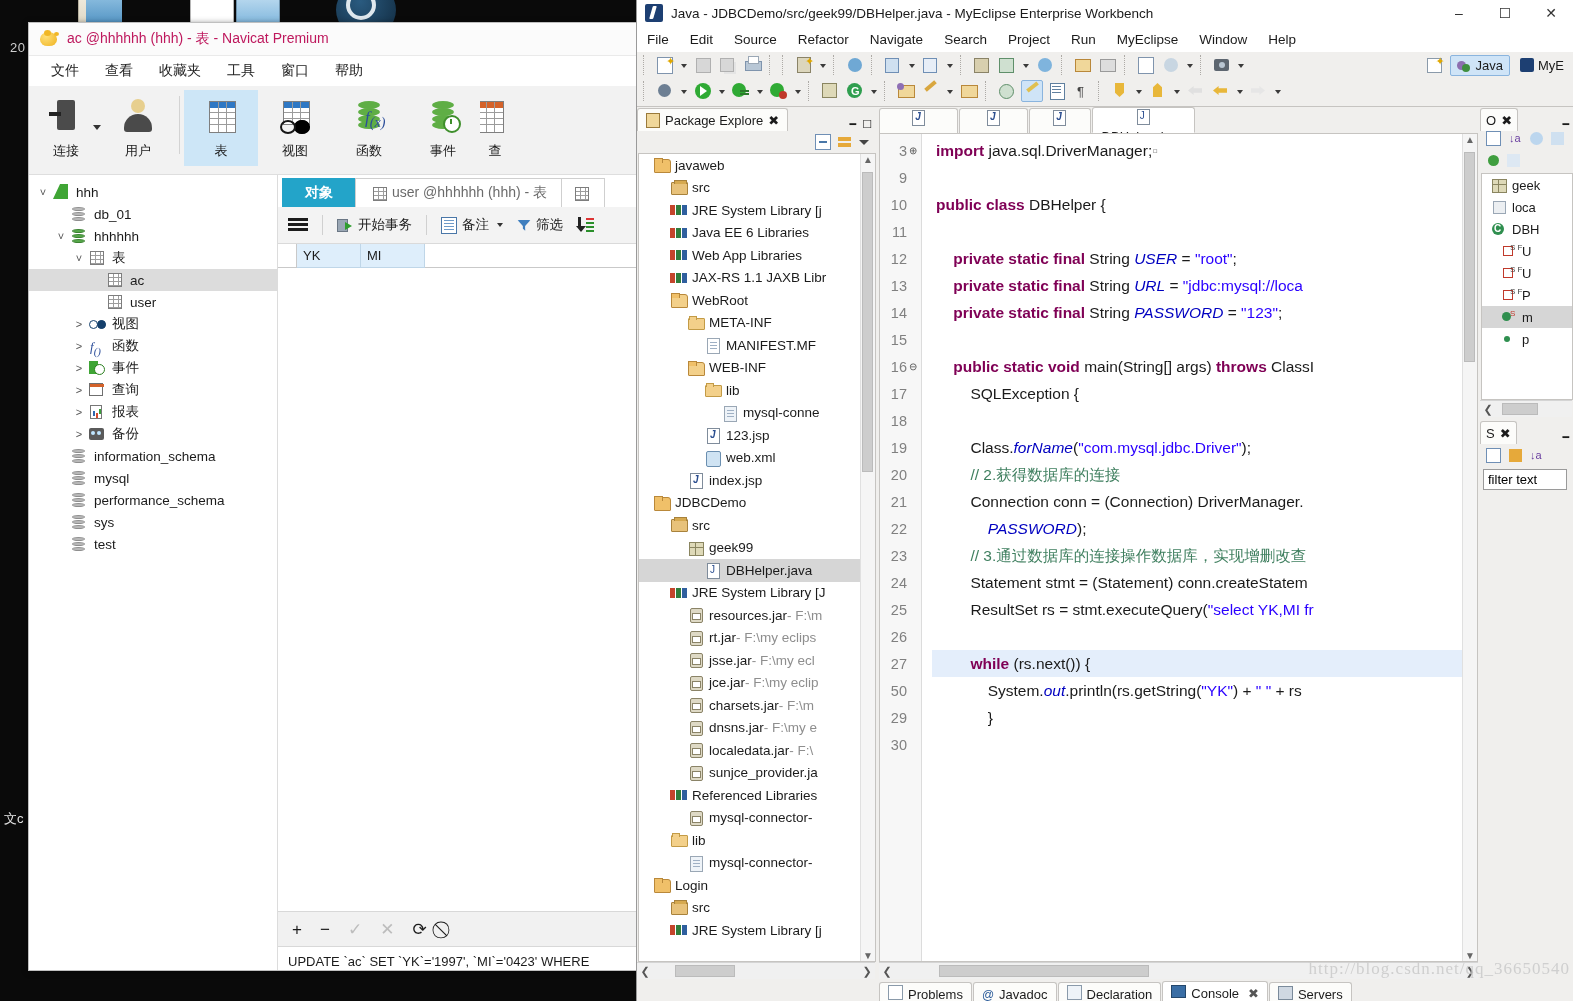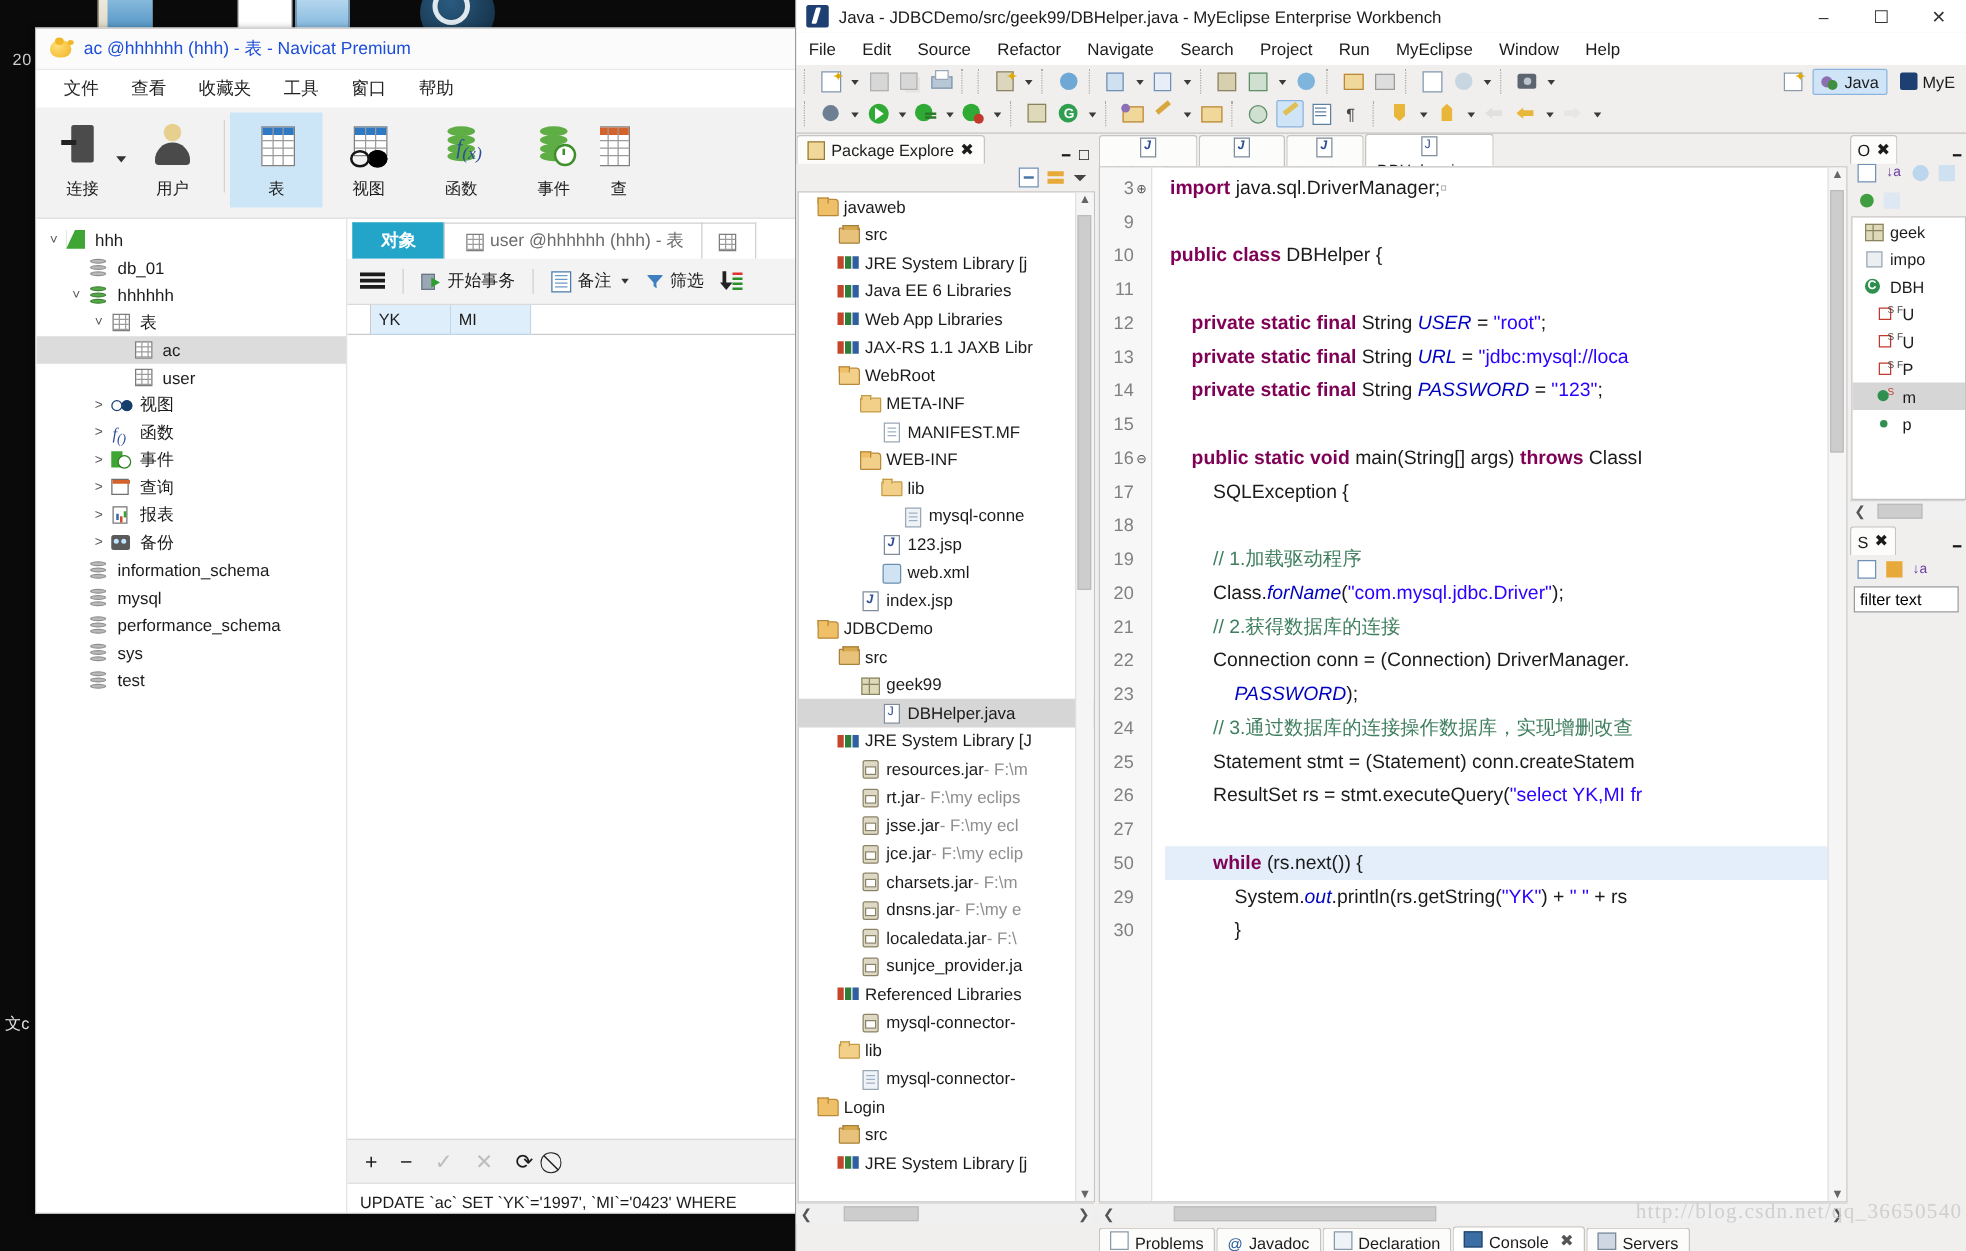--- a/index.html
+++ b/index.html
@@ -18,21 +18,21 @@
   #desk-cn{position:absolute;left:4px;top:810px;color:#e4e4e4;font-size:13px;}
 
   
   #navicat{
     position:absolute;left:28px;top:22px;width:610px;height:947px;
     background:#ffffff;border:1px solid #bfbfbf;box-shadow:0 1px 6px rgba(0,0,0,.45);
     overflow:hidden;
   }
   #nv-title{height:32px;background:#fbfbfb;display:flex;align-items:center;padding-left:10px;
     border-bottom:1px solid #eaeaea;}
-  #nv-title .tt{color:#1d4ed8;font-size:14px;margin-left:8px;}
+  #nv-title .tt{color:#be185d;font-size:14px;margin-left:8px;}
   .nav-logo{width:20px;height:18px;position:relative;}
   .nav-logo:before{content:"";position:absolute;left:1px;top:2px;width:17px;height:14px;border-radius:50% 50% 45% 45%;
     background:radial-gradient(circle at 35% 30%,#ffe07a,#efb21e);}
   .nav-logo:after{content:"";position:absolute;left:5px;top:0px;width:7px;height:6px;border-radius:50%;
     background:#f1b726;box-shadow:9px 1px 0 -1px #f1b726;}
   #nv-menu{height:30px;display:flex;align-items:center;gap:26px;padding-left:22px;background:#fff;font-size:14px;color:#222;}
   #nv-menu span{cursor:default;}
   #nv-toolbar{height:84px;background:#f2f2f2;border-bottom:1px solid #dedede;display:flex;align-items:flex-start;
     padding-top:4px;position:relative;}
   .nv-tb-item{width:74px;height:76px;display:flex;flex-direction:column;align-items:center;justify-content:flex-start;
@@ -1201,21 +1201,20 @@
             <div class="cl">&nbsp;</div>
             <div class="cl"><span class="kw">public class</span> DBHelper {</div>
             <div class="cl">&nbsp;</div>
             <div class="cl">    <span class="kw">private static final</span> String <span class="fld">USER</span> = <span class="st">"root"</span>;</div>
             <div class="cl">    <span class="kw">private static final</span> String <span class="fld">URL</span> = <span class="st">"jdbc:mysql://loca</span></div>
             <div class="cl">    <span class="kw">private static final</span> String <span class="fld">PASSWORD</span> = <span class="st">"123"</span>;</div>
             <div class="cl">&nbsp;</div>
             <div class="cl">    <span class="kw">public static void</span> main(String[] args) <span class="kw">throws</span> ClassI</div>
             <div class="cl">        SQLException {</div>
             <div class="cl">&nbsp;</div>
-            <div class="cl">        <span class="cm">// 1.加载驱动程序</span></div>
             <div class="cl">        Class.<span class="stf">forName</span>(<span class="st">"com.mysql.jdbc.Driver"</span>);</div>
             <div class="cl">        <span class="cm">// 2.获得数据库的连接</span></div>
             <div class="cl">        Connection conn = (Connection) DriverManager.</div>
             <div class="cl">            <span class="fld">PASSWORD</span>);</div>
             <div class="cl">        <span class="cm">// 3.通过数据库的连接操作数据库，实现增删改查</span></div>
             <div class="cl">        Statement stmt = (Statement) conn.createStatem</div>
             <div class="cl">        ResultSet rs = stmt.executeQuery(<span class="st">"select YK,MI fr</span></div>
             <div class="cl">&nbsp;</div>
             <div class="cl hl">        <span class="kw">while</span> (rs.next()) {</div>
             <div class="cl">            System.<span class="stf">out</span>.println(rs.getString(<span class="st">"YK"</span>) + <span class="st">" "</span> + rs</div>
@@ -1262,21 +1261,21 @@
                 <span class="eic">
                   <span class="i-pkg"></span>
                 </span>
                 <span>geek</span>
               </div>
               <div class="otr">
                 <span style="width:8px;flex:none"></span>
                 <span class="eic">
                   <span style="position:absolute;left:3px;top:2px;width:11px;height:11px;background:#eceff2;border:1px solid #9aa7b5"></span>
                 </span>
-                <span>impo</span>
+                <span>loca</span>
               </div>
               <div class="otr">
                 <span style="width:8px;flex:none"></span>
                 <span class="eic">
                   <span style="position:absolute;left:2px;top:2px;width:12px;height:12px;border-radius:50%;background:#2f8f4f"></span>
                   <span style="position:absolute;left:4px;top:2px;color:#fff;font-size:10px;font-weight:bold">C</span>
                 </span>
                 <span>DBH</span>
               </div>
               <div class="otr">

